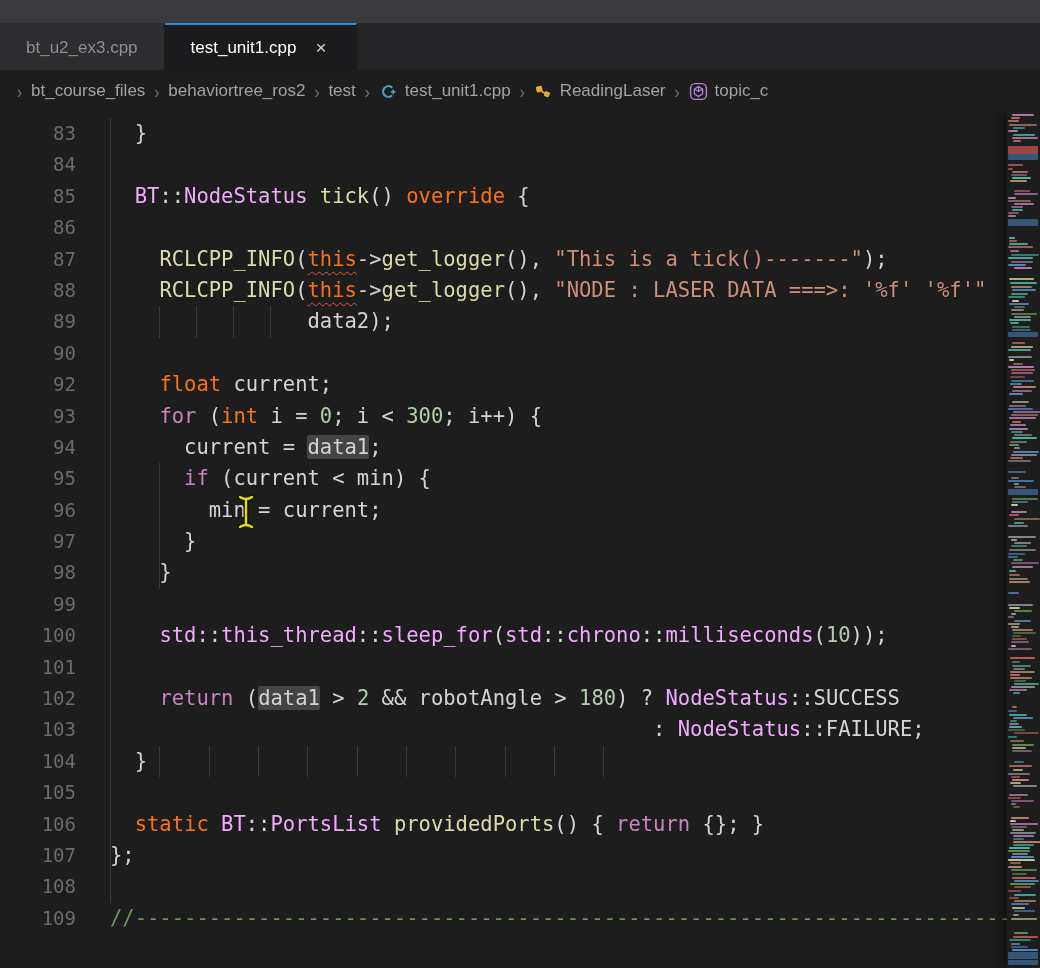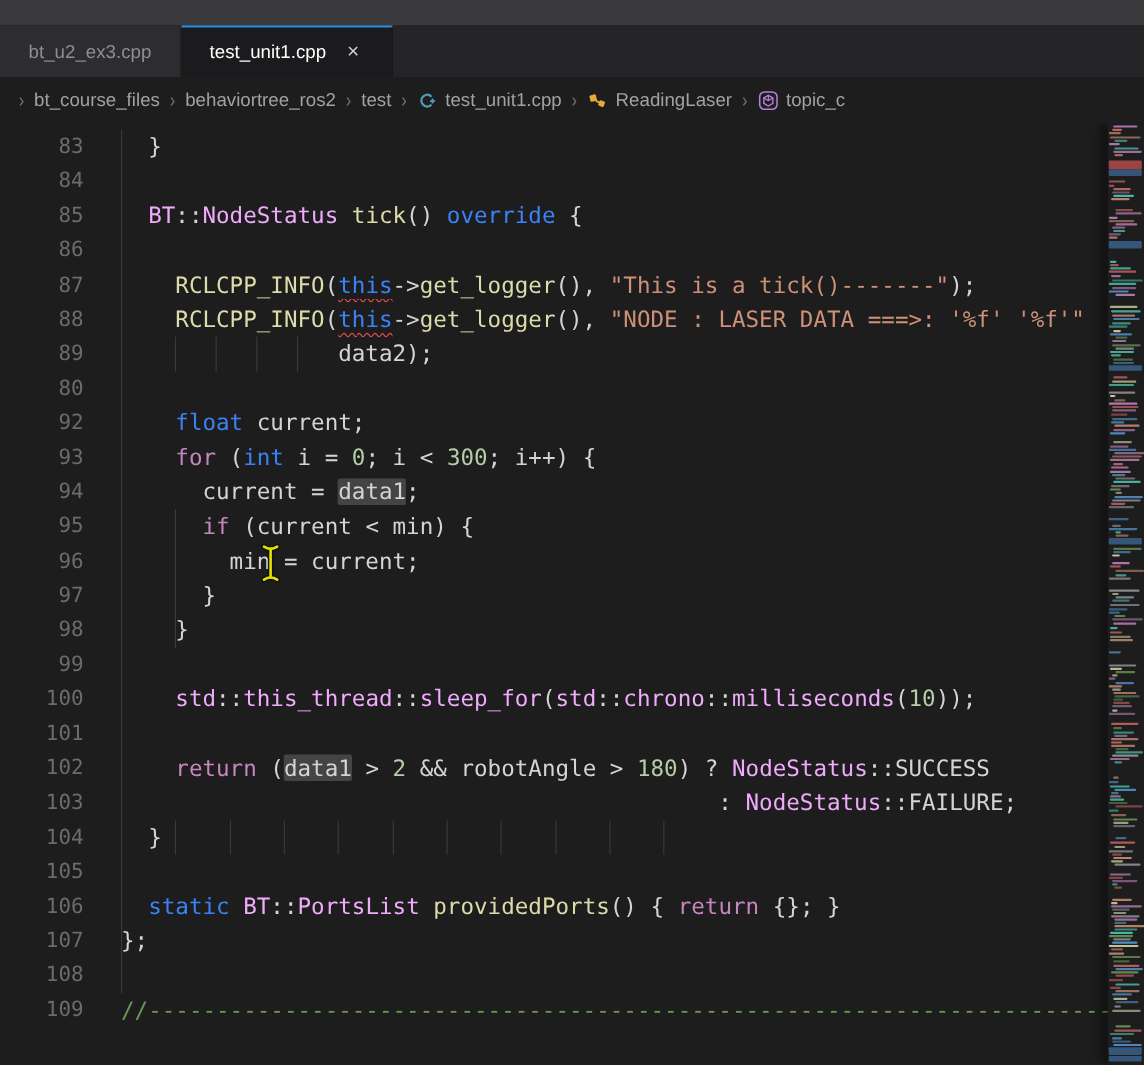--- a/index.html
+++ b/index.html
@@ -31,21 +31,21 @@
   .crumb-icon { display:inline-flex; width:19px; height:19px; }
   
   .editor { position:relative; height:856px; background:#1d1d1e; overflow:hidden; }
   #code-lines { position:relative; padding-top:6px; }
   .row { display:flex; height:31.4px; line-height:31.4px; white-space:pre;
          font-family:"DejaVu Sans Mono", monospace; font-size:20.5px; }
   .ln { flex:none; width:76px; text-align:right; color:#6b6b6f;
         font-size:19px; font-family:"DejaVu Sans Mono", monospace; user-select:none; }
   .code { flex:none; padding-left:34px; color:#d4d4d4; }
   .tok-p    { color:#d4d4d4; }
-  .tok-kw   { color:#3b82f6; }
+  .tok-kw   { color:#f97316; }
   .tok-ctrl { color:#c586c0; }
   .tok-type { color:#f0abfc; }
   .tok-fn   { color:#dcdcaa; }
   .tok-str  { color:#ce9178; }
   .tok-num  { color:#b5cea8; }
   .tok-cm   { color:#6a9955; }
   .squiggle { text-decoration:underline wavy #f14c4c; text-decoration-thickness:1px; text-underline-offset:5px; }
   .hl { background:rgba(118,118,118,0.45); border-radius:2px; }
   .guide { position:absolute; width:1px; background:rgba(255,255,255,0.13); z-index:1; }
   
@@ -137,21 +137,21 @@
       <div class="guide" style="left: 603.4px; top: 634px; height: 31.4px;"></div>
     </div>
   <div id="code-lines">
       <div class="row"><span class="ln">83</span><span class="code"><span class="tok-p">  }</span></span></div>
       <div class="row"><span class="ln">84</span><span class="code"></span></div>
       <div class="row"><span class="ln">85</span><span class="code"><span class="tok-p">  </span><span class="tok-type">BT</span><span class="tok-p">::</span><span class="tok-type">NodeStatus</span><span class="tok-p"> </span><span class="tok-fn">tick</span><span class="tok-p">() </span><span class="tok-kw">override</span><span class="tok-p"> {</span></span></div>
       <div class="row"><span class="ln">86</span><span class="code"></span></div>
       <div class="row"><span class="ln">87</span><span class="code"><span class="tok-p">    </span><span class="tok-fn">RCLCPP_INFO</span><span class="tok-p">(</span><span class="tok-kw squiggle">this</span><span class="tok-p">-&gt;</span><span class="tok-fn">get_logger</span><span class="tok-p">(), </span><span class="tok-str">"This is a tick()-------"</span><span class="tok-p">);</span></span></div>
       <div class="row"><span class="ln">88</span><span class="code"><span class="tok-p">    </span><span class="tok-fn">RCLCPP_INFO</span><span class="tok-p">(</span><span class="tok-kw squiggle">this</span><span class="tok-p">-&gt;</span><span class="tok-fn">get_logger</span><span class="tok-p">(), </span><span class="tok-str">"NODE : LASER DATA ===&gt;: '%f' '%f'"</span></span></div>
       <div class="row"><span class="ln">89</span><span class="code"><span class="tok-p">                data2);</span></span></div>
-      <div class="row"><span class="ln">80</span><span class="code"></span></div>
+      <div class="row"><span class="ln">90</span><span class="code"></span></div>
       <div class="row"><span class="ln">92</span><span class="code"><span class="tok-p">    </span><span class="tok-kw">float</span><span class="tok-p"> current;</span></span></div>
       <div class="row"><span class="ln">93</span><span class="code"><span class="tok-p">    </span><span class="tok-ctrl">for</span><span class="tok-p"> (</span><span class="tok-kw">int</span><span class="tok-p"> i = </span><span class="tok-num">0</span><span class="tok-p">; i &lt; </span><span class="tok-num">300</span><span class="tok-p">; i++) {</span></span></div>
       <div class="row"><span class="ln">94</span><span class="code"><span class="tok-p">      current = </span><span class="tok-p hl">data1</span><span class="tok-p">;</span></span></div>
       <div class="row"><span class="ln">95</span><span class="code"><span class="tok-p">      </span><span class="tok-ctrl">if</span><span class="tok-p"> (current &lt; min) {</span></span></div>
       <div class="row"><span class="ln">96</span><span class="code"><span class="tok-p">        min = current;</span></span></div>
       <div class="row"><span class="ln">97</span><span class="code"><span class="tok-p">      }</span></span></div>
       <div class="row"><span class="ln">98</span><span class="code"><span class="tok-p">    }</span></span></div>
       <div class="row"><span class="ln">99</span><span class="code"></span></div>
       <div class="row"><span class="ln">100</span><span class="code"><span class="tok-p">    </span><span class="tok-type">std</span><span class="tok-p">::</span><span class="tok-type">this_thread</span><span class="tok-p">::</span><span class="tok-type">sleep_for</span><span class="tok-p">(</span><span class="tok-type">std</span><span class="tok-p">::</span><span class="tok-type">chrono</span><span class="tok-p">::</span><span class="tok-type">milliseconds</span><span class="tok-p">(</span><span class="tok-num">10</span><span class="tok-p">));</span></span></div>
       <div class="row"><span class="ln">101</span><span class="code"></span></div>

